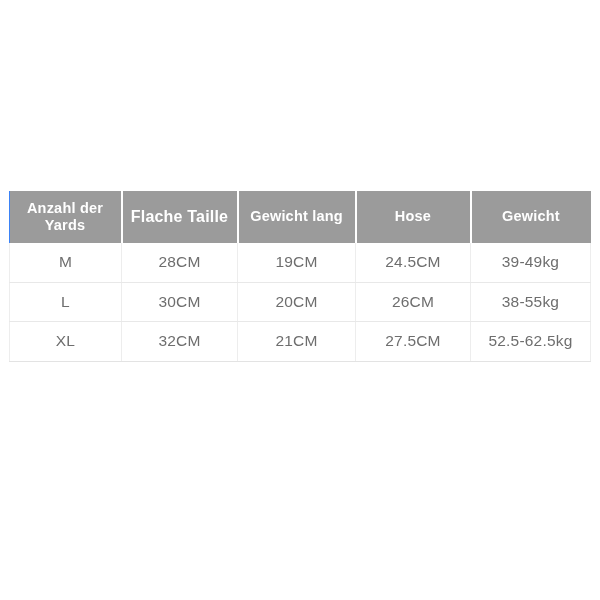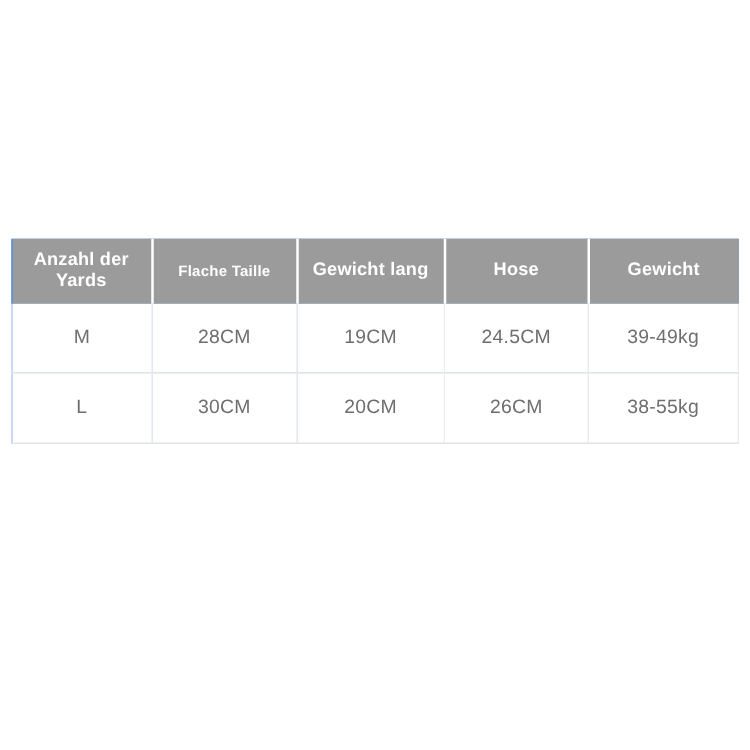--- a/index.html
+++ b/index.html
@@ -38,21 +38,21 @@
     vertical-align: middle;
     padding: 2px 4px;
     border-right: 2px solid #ffffff;
     line-height: 1.18;
     letter-spacing: 0.2px;
   }
   #size-chart-table thead th:last-child {
     border-right: none;
   }
   .th-lg { font-size: 14.5px; }
-  .th-sm { font-size: 12px; }
+  .th-sm { font-size: 16px; }
 
   
   #size-chart-table tbody td {
     height: 38.6px;
     text-align: center;
     vertical-align: middle;
     color: #6e6e6e;
     font-size: 15.5px;
     font-weight: normal;
     border-bottom: 1px solid #e8e8e8;
@@ -121,14 +121,21 @@
       <td>24.5CM</td>
       <td class="cell-weight">39-49kg</td>
     </tr>
     <tr>
       <td class="cell-size">L</td>
       <td>30CM</td>
       <td>20CM</td>
       <td>26CM</td>
       <td class="cell-weight">38-55kg</td>
     </tr>
+    <tr>
+      <td class="cell-size">XL</td>
+      <td>32CM</td>
+      <td>21CM</td>
+      <td>27.5CM</td>
+      <td class="cell-weight">52.5-62.5kg</td>
+    </tr>
   </tbody>
 </table>
 
 </body></html>

